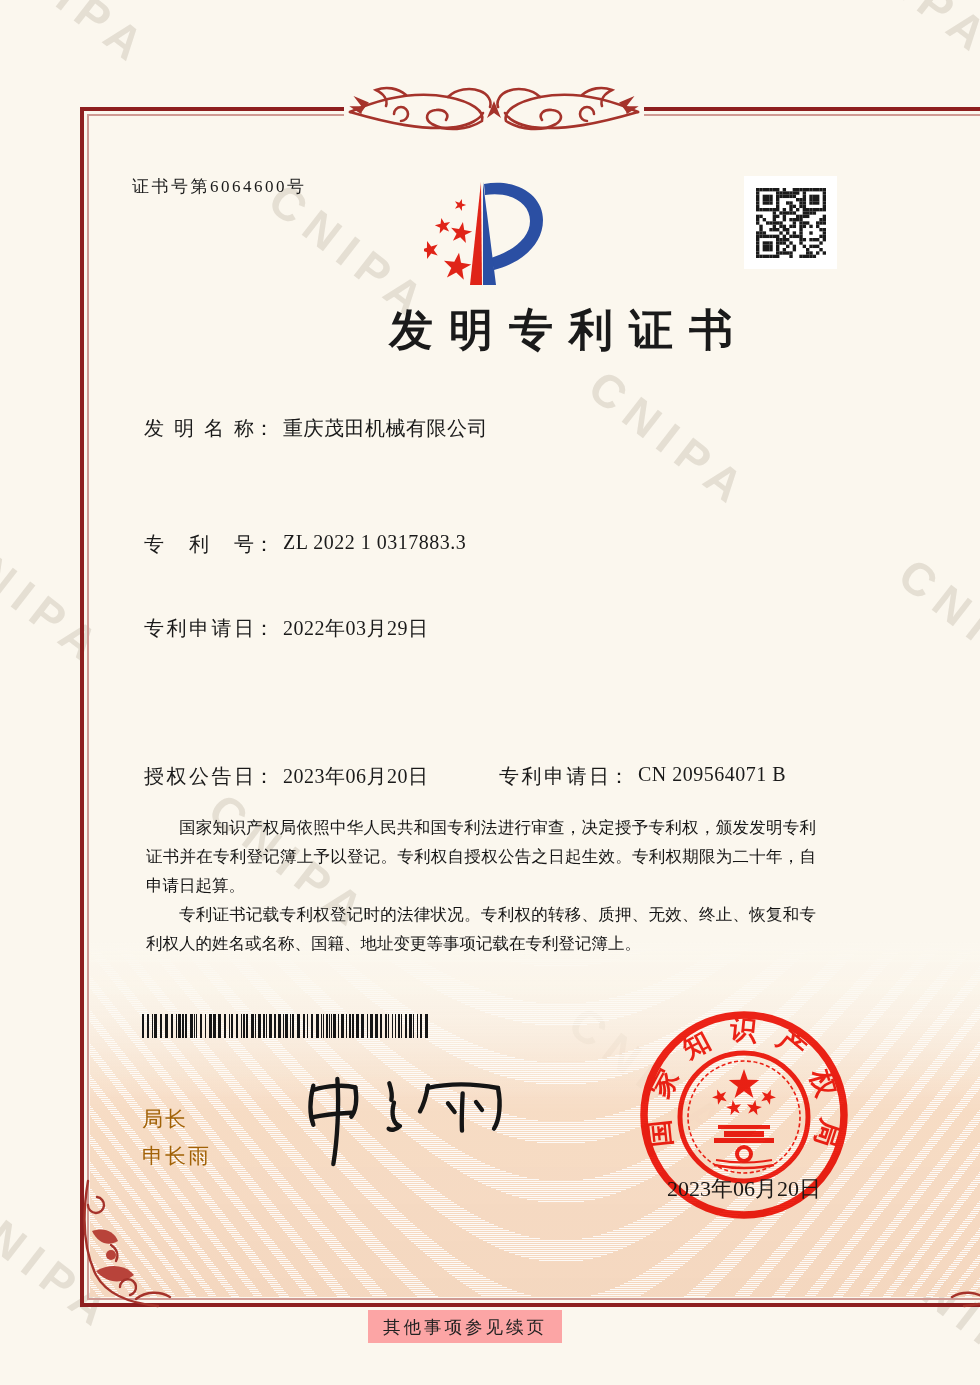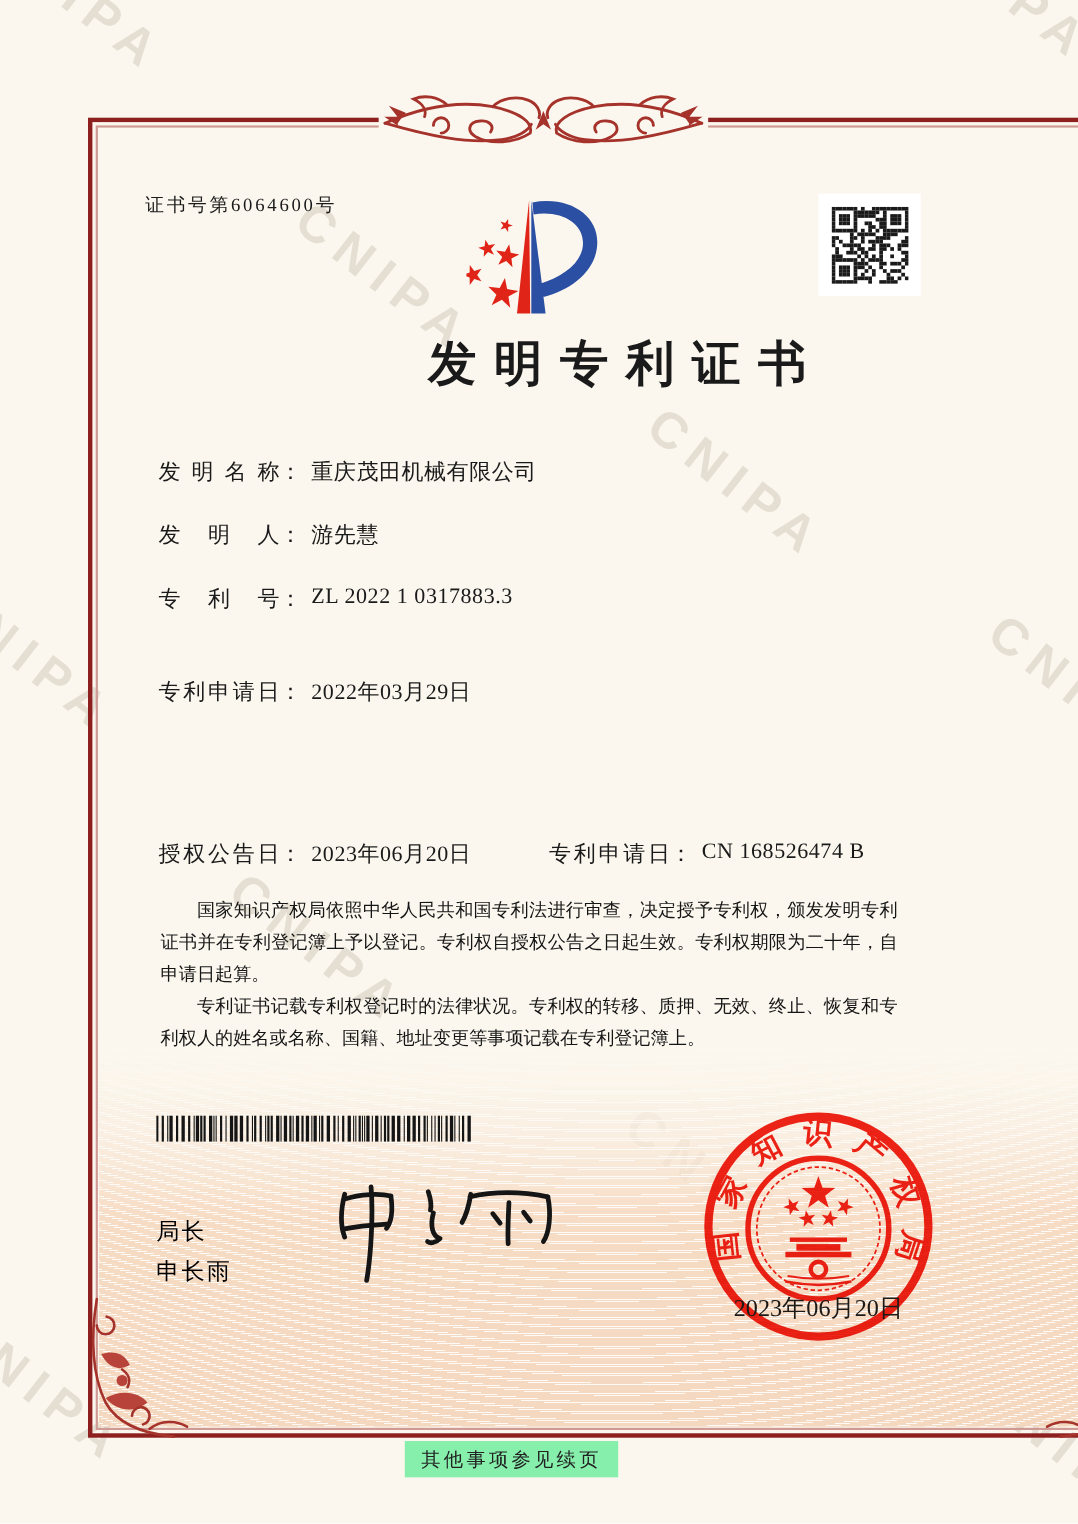--- a/index.html
+++ b/index.html
@@ -36,26 +36,26 @@
   .fvalue{display:inline-block;margin-left:9px;vertical-align:top;letter-spacing:.5px;}
   .fpair2{position:absolute;left:355px;top:0;white-space:nowrap;}
   
   .paras{position:absolute;left:62px;top:702px;width:670px;z-index:5;font-size:16.5px;line-height:29px;
          text-align:justify;color:#151515;}
   .paras p{margin:0;text-indent:33px;}
   
   .barcode{position:absolute;left:58px;top:903px;width:292px;height:24px;z-index:5;display:flex;align-items:stretch;overflow:hidden;}
   .barcode i{display:block;background:#151515;height:100%;flex:0 0 auto;}
   .signoff{position:absolute;left:58px;z-index:5;font-family:"Liberation Sans","DejaVu Sans",sans-serif;
-           font-size:21px;color:#000000;letter-spacing:2px;}
+           font-size:21px;color:#a16207;letter-spacing:2px;}
   .signoff.t1{top:994px;} .signoff.t2{top:1031px;}
   .signature{position:absolute;left:200px;top:943px;width:240px;height:130px;z-index:5;}
   .seal{position:absolute;left:552px;top:896px;width:216px;height:216px;z-index:6;mix-blend-mode:multiply;opacity:.96;}
   .page-num{position:absolute;left:0;width:100%;top:1161px;text-align:center;font-size:16px;color:#2e2e2e;z-index:5;}
-  .note-box{position:absolute;left:368px;top:1310px;width:194px;height:33px;background:#86efac;z-index:3;
+  .note-box{position:absolute;left:368px;top:1310px;width:194px;height:33px;background:#fca5a5;z-index:3;
             display:flex;align-items:center;justify-content:center;font-size:17.5px;letter-spacing:3px;color:#222;}
   svg text{font-family:"Liberation Serif","DejaVu Serif",serif;}
 </style>
 </head>
 <body>
 
 <svg width="0" height="0" style="position:absolute" aria-hidden="true">
   <defs>
     <path id="star" d="M0,-10 L2.35,-3.24 L9.51,-3.09 L3.8,1.24 L5.88,8.09 L0,3.9 L-5.88,8.09 L-3.8,1.24 L-9.51,-3.09 L-2.35,-3.24 Z"></path>
   </defs>
@@ -374,33 +374,30 @@
           <rect x="53.33" y="66.67" width="3.38" height="3.38"></rect>
           <rect x="56.67" y="66.67" width="3.38" height="3.38"></rect>
         </svg>
     </div>
 
     <div class="title">发明专利证书</div>
 
     <div class="frow" style="top:304px">
       <span class="flabel">发明名称</span><span class="fcolon">：</span><span class="fvalue">重庆茂田机械有限公司</span>
     </div>
-    <div class="frow" style="top:362px">
-      <span class="flabel">发明人</span><span class="fcolon">：</span><span class="fvalue">游先慧</span>
-    </div>
     <div class="frow" style="top:420px">
       <span class="flabel">专利号</span><span class="fcolon">：</span><span class="fvalue">ZL 2022 1 0317883.3</span>
     </div>
     <div class="frow" style="top:504px">
       <span class="flabel">专利申请日</span><span class="fcolon">：</span><span class="fvalue">2022年03月29日</span>
     </div>
     <div class="frow" style="top:652px">
       <span class="flabel">授权公告日</span><span class="fcolon">：</span><span class="fvalue">2023年06月20日</span>
       <span class="fpair2">
-        <span class="flabel">专利申请日</span><span class="fcolon">：</span><span class="fvalue">CN 168526474 B</span>
+        <span class="flabel">专利申请日</span><span class="fcolon">：</span><span class="fvalue">CN 209564071 B</span>
       </span>
     </div>
 
     <div class="paras">
       <p>国家知识产权局依照中华人民共和国专利法进行审查，决定授予专利权，颁发发明专利证书并在专利登记簿上予以登记。专利权自授权公告之日起生效。专利权期限为二十年，自申请日起算。</p>
       <p>专利证书记载专利权登记时的法律状况。专利权的转移、质押、无效、终止、恢复和专利权人的姓名或名称、国籍、地址变更等事项记载在专利登记簿上。</p>
     </div>
 
     <div class="barcode">
         <i style="width:2px;margin-right:3px"></i>

